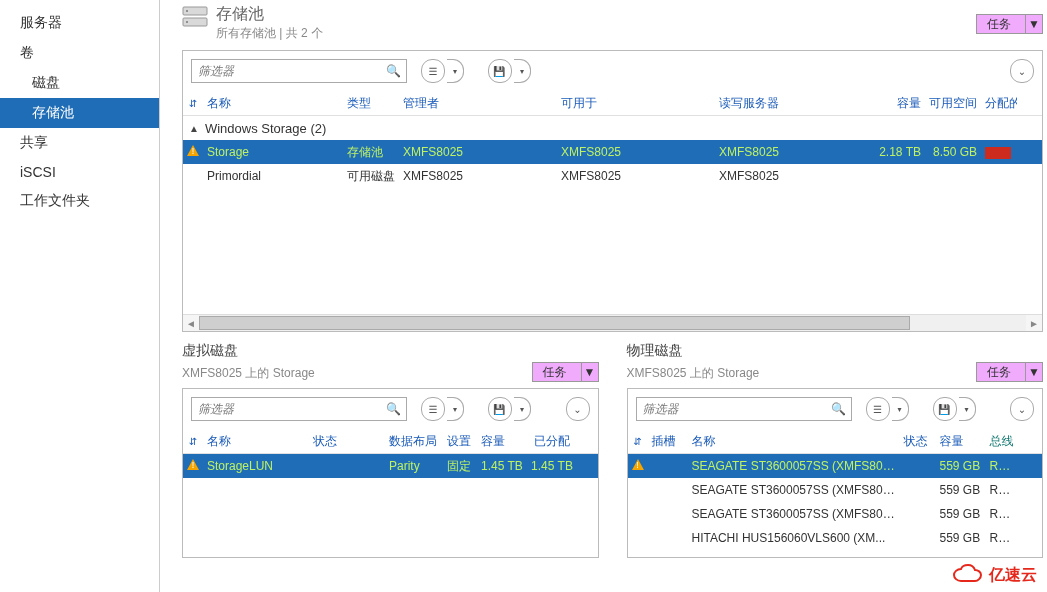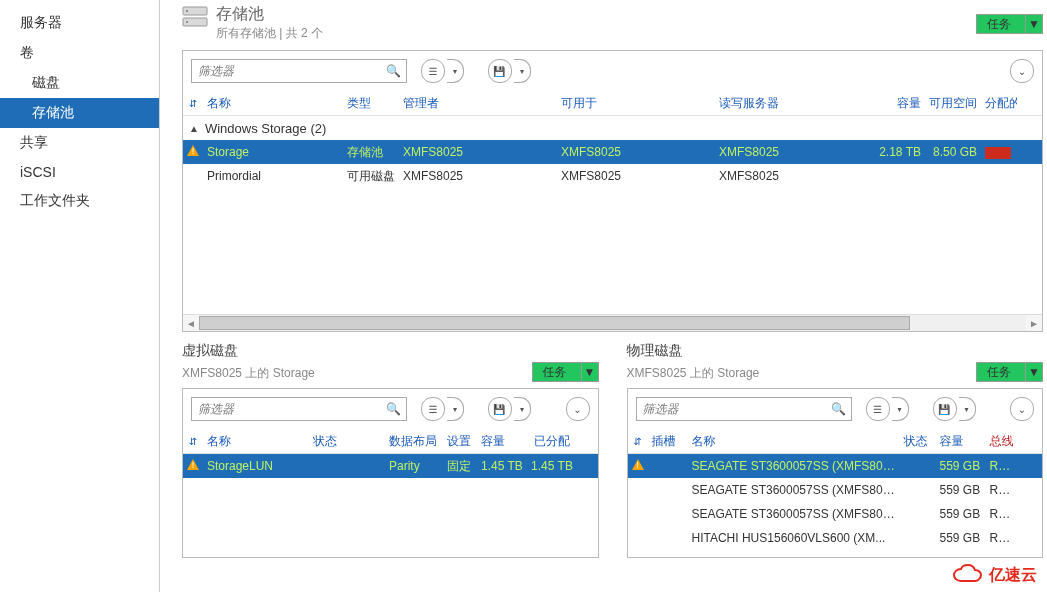--- a/index.html
+++ b/index.html
@@ -8,21 +8,21 @@
 .nav-item{padding:6px 0 6px 20px;font-size:14px;color:#333;cursor:pointer}
 .nav-item.sub{padding-left:32px}
 .nav-item.selected{background:#1e6db6;color:#fff}
 .main{flex:1;display:flex;flex-direction:column;padding:0 4px 0 22px;box-sizing:border-box}
 .header{display:flex;align-items:flex-start;margin-top:4px}
 .header-icon{width:26px;height:22px;margin-right:8px;margin-top:2px}
 .header-icon svg{width:26px;height:22px}
 .header-text .title{font-size:16px;color:#666}
 .header-text .subtitle{font-size:12px;color:#888}
 .tasks-btn-row{margin-left:auto;display:flex;justify-content:flex-end;margin-top:10px}
-.tasks-btn{display:flex;align-items:center;border:1px solid #999;height:18px;font-size:12px;color:#333;cursor:pointer;background:#22c55e}
+.tasks-btn{display:flex;align-items:center;border:1px solid #999;height:18px;font-size:12px;color:#333;cursor:pointer;background:#f0abfc}
 .tasks-btn .lbl{padding:0 14px 0 10px}
 .tasks-btn .dd{border-left:1px solid #999;width:16px;text-align:center;line-height:18px;color:#333}
 .panel{margin-top:8px}
 .toolbar{display:flex;align-items:flex-start;padding:8px 8px 8px 0}
 .filter-box{display:flex;align-items:center;border:1px solid #aaa;height:22px;width:214px;background:#fff;margin-right:14px}
 .filter-box input{border:none;outline:none;flex:1;padding:0 6px;font-size:12px;color:#666;font-style:italic;background:transparent}
 .filter-box .search-ic{width:24px;text-align:center;color:#555;font-size:12px}
 .pill-btn{width:22px;height:22px;border:1px solid #aaa;border-radius:11px;display:flex;align-items:center;justify-content:center;margin-right:2px;cursor:pointer;background:#fff;font-size:10px;color:#555}
 .pill-dd{width:16px;height:22px;border:1px solid #aaa;border-left:none;border-radius:0 11px 11px 0;display:flex;align-items:center;justify-content:center;margin-right:14px;cursor:pointer;background:#fff;font-size:8px;color:#555}
 .pill-wrap{display:flex;align-items:center;margin-right:10px}
@@ -256,21 +256,21 @@
                 <div class="pill-dd">▾</div>
               </div>
             <div class="chev-circle">⌄</div>
           </div>
           <div class="grid-head">
             <span class="sort-ic">⇵</span>
             <span class="cell c-slot">插槽</span>
             <span class="cell c-pname" style="color:#1a5bb8">名称</span>
             <span class="cell c-pstate" style="color:#1a5bb8">状态</span>
             <span class="cell c-pcap" style="color:#1a5bb8">容量</span>
-            <span class="cell c-pbus" style="color:#b91c1c">总线</span>
+            <span class="cell c-pbus" style="color:#0f766e">总线</span>
           </div>
           <div id="pdisk-rows">
               <div class="data-row selected">
                 <span class="icell"><span class="warn-ic"></span></span>
                 <span class="cell c-slot"></span>
                 <span class="cell c-pname">SEAGATE ST3600057SS (XMFS802...</span>
                 <span class="cell c-pstate"></span>
                 <span class="cell c-pcap">559 GB</span>
                 <span class="cell c-pbus">RAID</span>
               </div>

